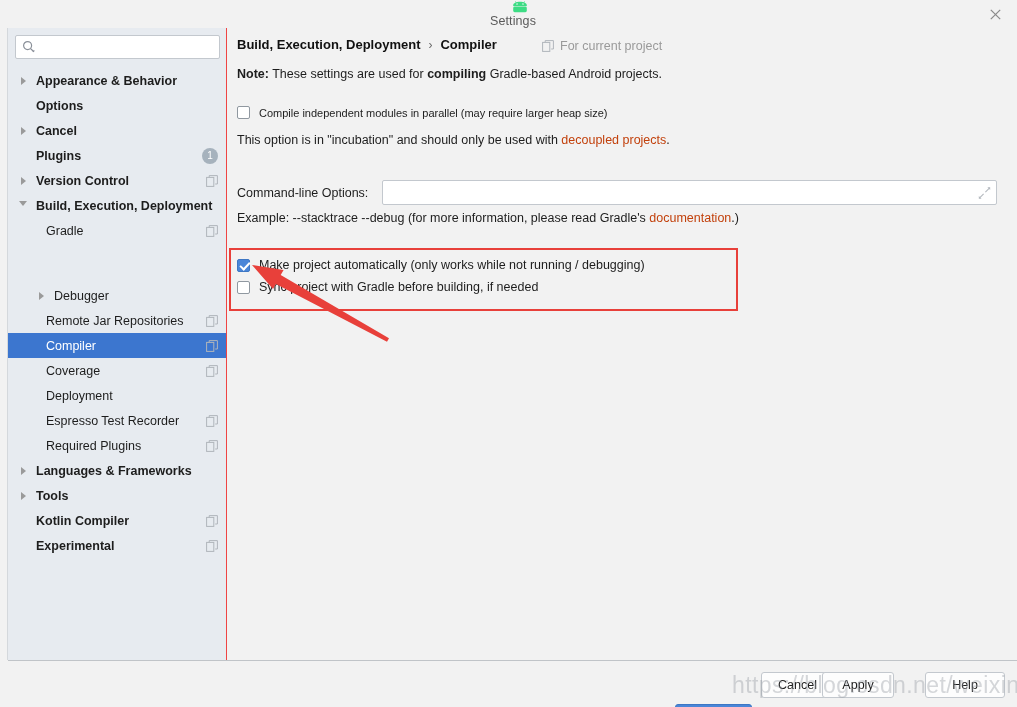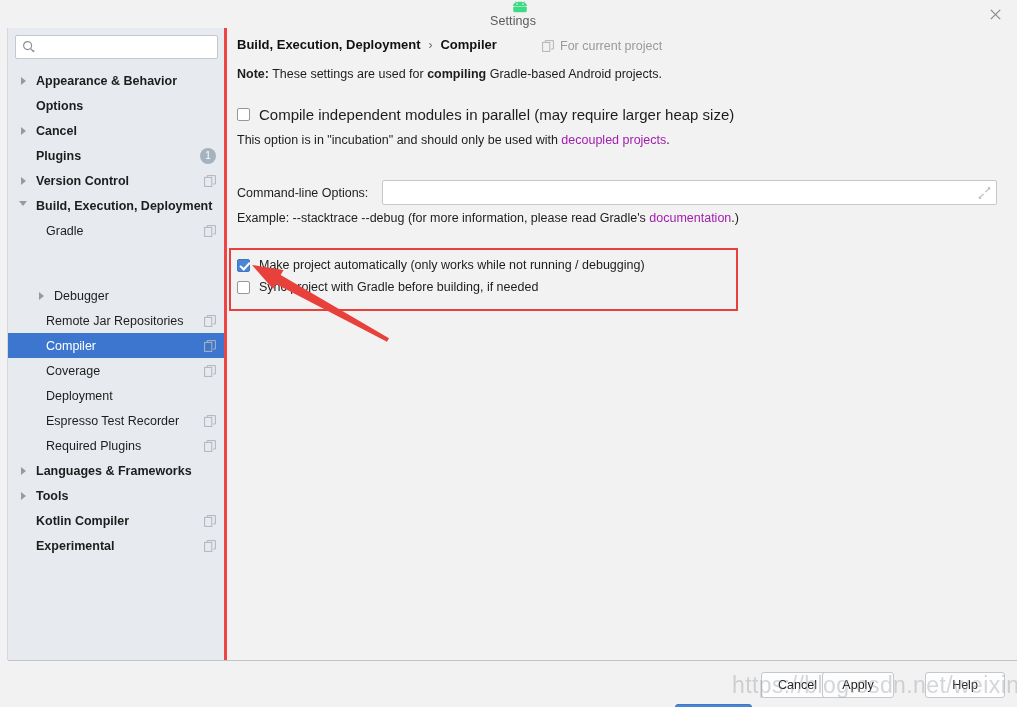--- a/index.html
+++ b/index.html
@@ -38,21 +38,21 @@
     width: 24px; height: 22px;
     display: flex; align-items: center; justify-content: center;
     cursor: pointer;
   }
 
   
   .sidebar {
     position: absolute; left: 8px; top: 28px;
     width: 219px; height: 632px;
     background: #e7ebf0;
-    border-right: 3px solid #ef4444;
+    border-right: 1px solid #ef4444;
     box-sizing: border-box;
   }
   .search-wrap {
     margin: 7px 6px 0 7px;
     height: 24px;
     background: #ffffff;
     border: 1px solid #c3c8ce;
     border-radius: 2px;
     display: flex; align-items: center;
     box-sizing: border-box;
@@ -134,27 +134,27 @@
 
   .note {
     position: absolute; left: 9px; top: 39px;
     font-size: 12.5px; color: #1d1d1d;
   }
   .note b { font-weight: bold; }
 
   .opt-row1 {
     position: absolute; left: 9px; top: 78px;
     display: flex; align-items: center;
-    font-size: 15px; color: #1d1d1d;
+    font-size: 11px; color: #1d1d1d;
   }
   .sub1 {
     position: absolute; left: 9px; top: 105px;
     font-size: 12.5px; color: #1d1d1d;
   }
-  .lnk { color: #a21caf; }
+  .lnk { color: #c2410c; }
 
   .cmd-row {
     position: absolute; left: 9px; top: 152px;
     display: flex; align-items: center;
     font-size: 12.5px; color: #1d1d1d;
   }
   .cmd-label { width: 145px; }
   .cmd-field {
     position: relative;
     width: 615px; height: 25px;

